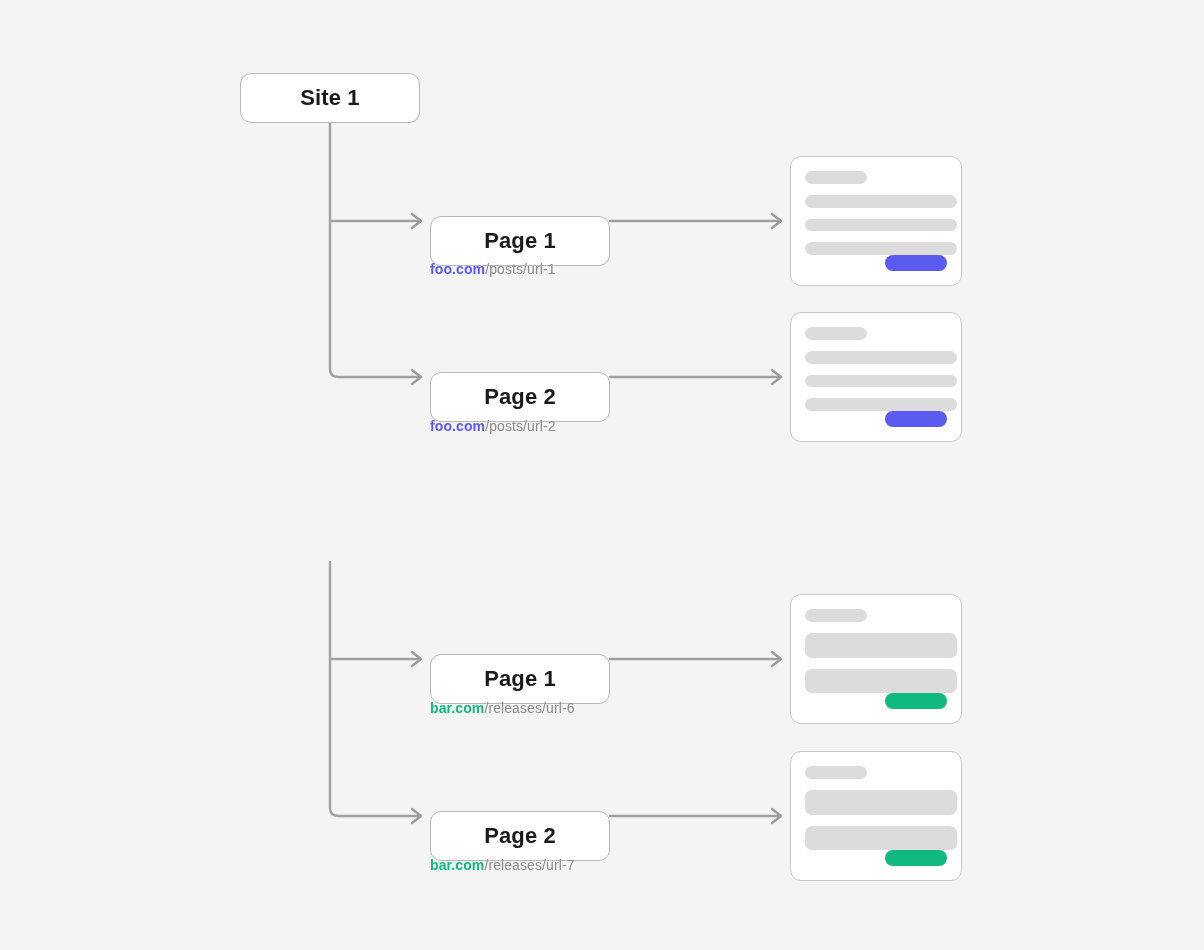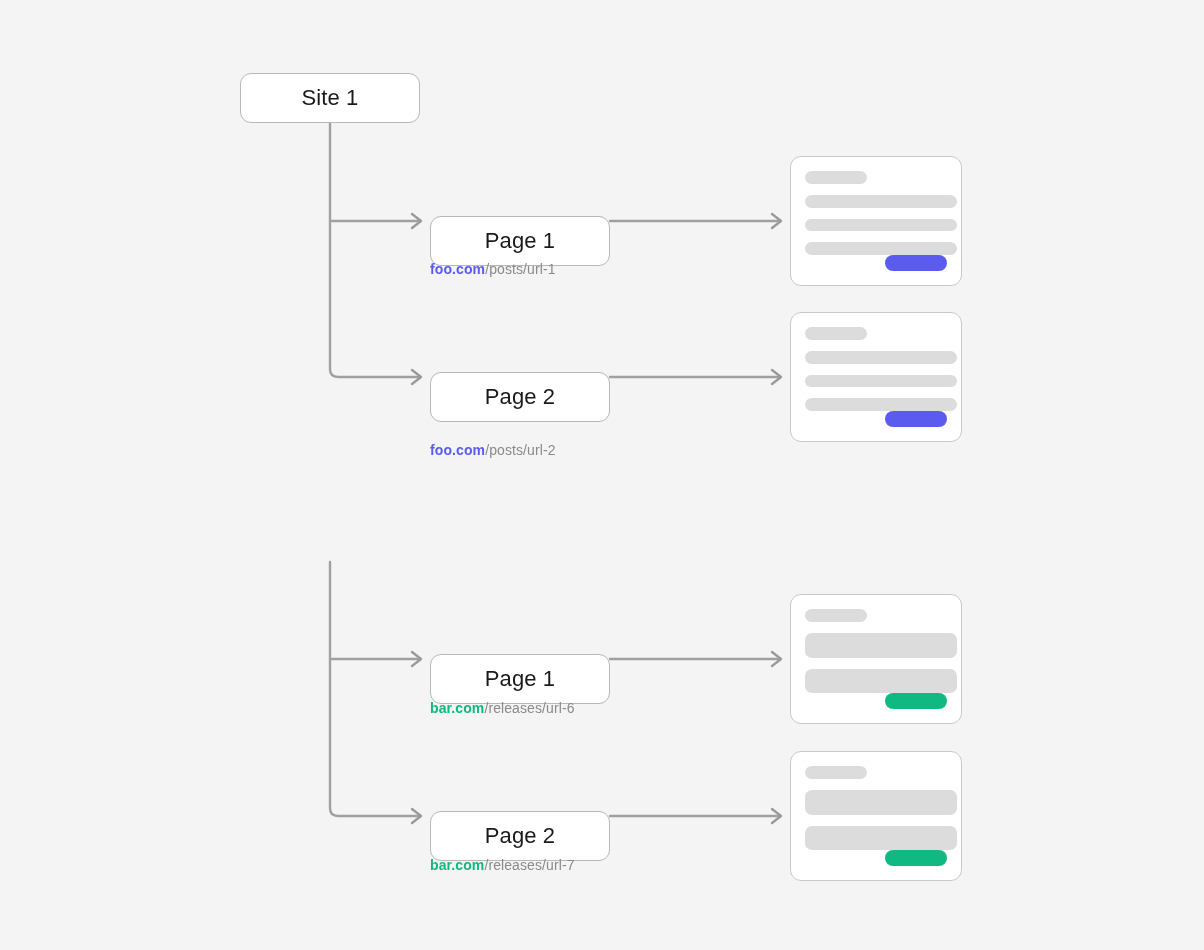--- a/index.html
+++ b/index.html
@@ -30,21 +30,21 @@
   .node {
     position: absolute;
     background: #ffffff;
     border: 1.4px solid #b8b8b8;
     border-radius: 11px;
     display: flex;
     align-items: center;
     justify-content: center;
     color: #1a1a1a;
     font-size: 22px;
-    font-weight: 400;
+    font-weight: 700;
     letter-spacing: 0.1px;
     box-sizing: border-box;
   }
   .node-site {
     width: 180px;
     height: 50px;
   }
   .node-page {
     width: 180px;
     height: 50px;
@@ -125,21 +125,21 @@
   <div class="node node-page" style="left:430px; top:196px;">
     <span>Page 1</span>
   </div>
   <div class="url" style="left:430px; top:261px;">
     <span class="host" style="color:#5b5bf0">foo.com</span><span class="path">/posts/url-1</span>
   </div>
 
   <div class="node node-page" style="left:430px; top:352px;">
     <span>Page 2</span>
   </div>
-  <div class="url" style="left:430px; top:442px;">
+  <div class="url" style="left:430px; top:418px;">
     <span class="host" style="color:#5b5bf0">foo.com</span><span class="path">/posts/url-2</span>
   </div>
 
   <div class="card" style="left:790px; top:156px;">
     <div class="skel" style="width:62px;height:13px;margin-bottom:11px;"></div>
     <div class="skel" style="width:152px;height:13px;margin-bottom:11px;"></div>
     <div class="skel" style="width:152px;height:13px;margin-bottom:11px;"></div>
     <div class="skel" style="width:152px;height:13px;"></div>
     <div class="cta" style="width:62px;height:16px;background:#5b5bf0;margin-top:auto;"></div>
   </div>

